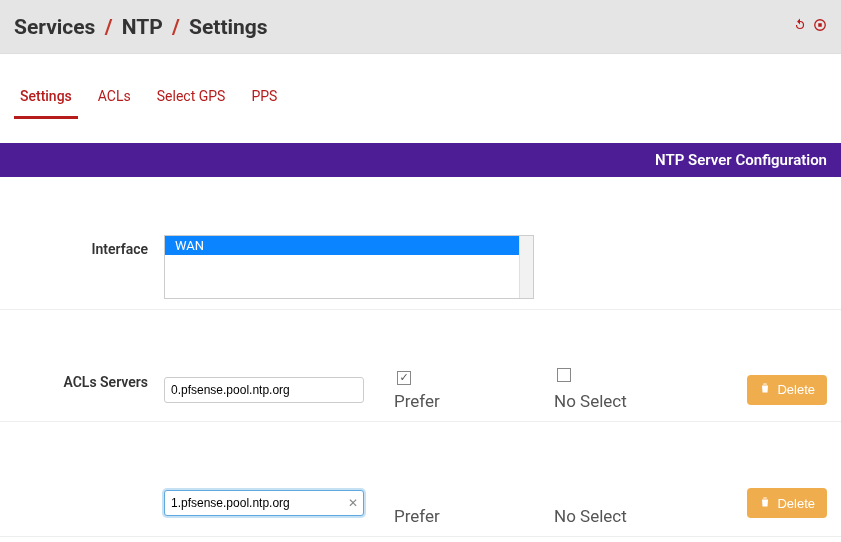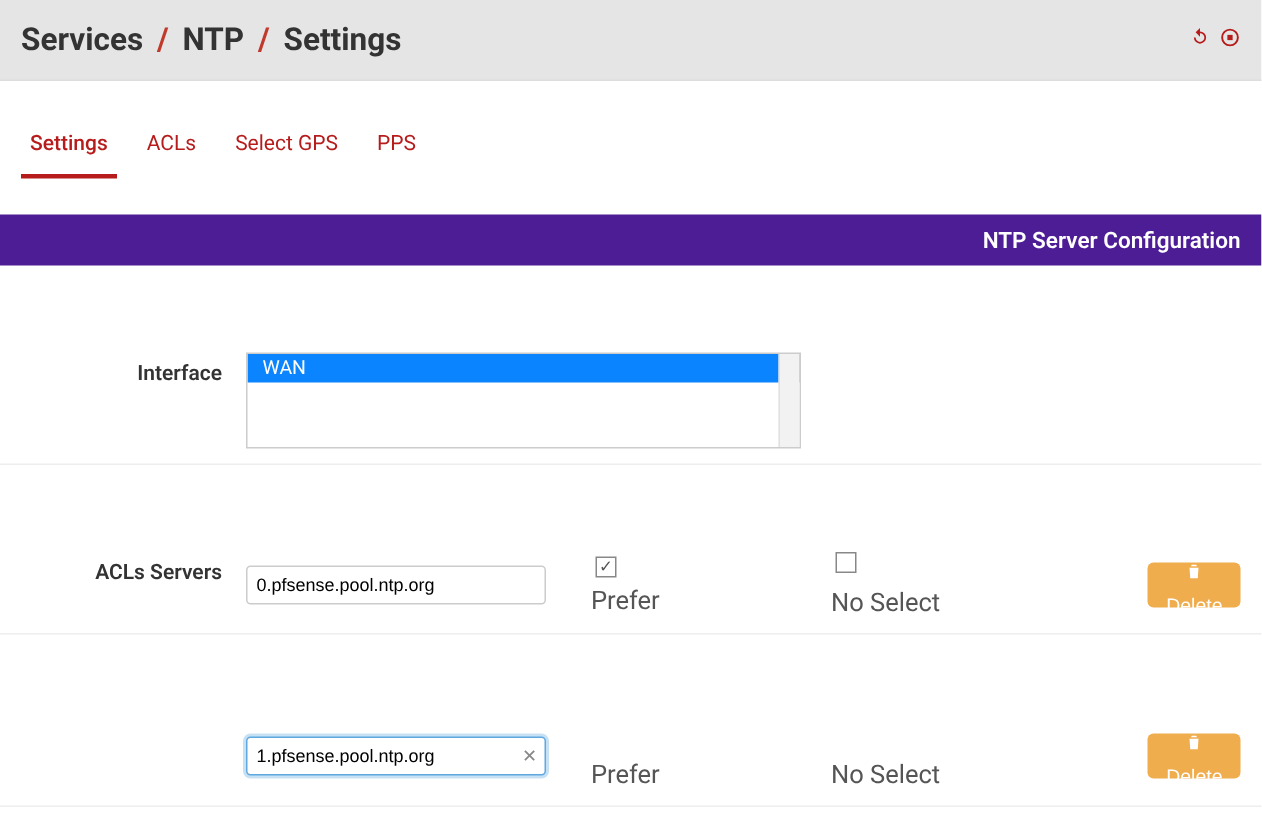--- a/index.html
+++ b/index.html
@@ -26,21 +26,21 @@
   .ts-row .col-prefer { width: 160px; }
   .ts-row .col-noselect { width: 160px; }
   .ts-row .col-delete { flex: 1; text-align: right; }
   .sub-label { color: #555; font-size: 17px; margin-top: 6px; display: block; }
   input[type="text"].server-input { width: 200px; height: 26px; border: 1px solid #ccc; border-radius: 3px; padding: 0 6px; font-size: 12px; }
   input[type="text"].server-input.focused { border-color: #5fa8e0; box-shadow: 0 0 0 2px rgba(95,168,224,.35); outline: none; }
   .server-wrap { position: relative; display: inline-block; }
   .clear-x { position: absolute; right: 6px; top: 50%; transform: translateY(-50%); color: #888; font-size: 12px; cursor: pointer; }
   .chk { width: 14px; height: 14px; border: 1px solid #888; display: inline-flex; align-items: center; justify-content: center; background: #fff; margin-left: 3px; }
   .chk.checked::after { content: "✓"; font-size: 11px; color: #555; line-height: 1; }
-  .btn { display: inline-flex; align-items: center; gap: 6px; height: 30px; padding: 0 12px; border: none; border-radius: 4px; font-size: 13px; color: #fff; cursor: pointer; flex-direction: column; }
+  .btn { display: inline-flex; align-items: center; gap: 6px; height: 30px; padding: 0 12px; border: none; border-radius: 4px; font-size: 13px; color: #fff; cursor: pointer; }
   .btn-del { background: #f0ad4e; }
   .btn-add { background: #5cb85c; }
   .trash svg, .plus svg { width: 12px; height: 12px; fill: #fff; }
 </style>
 </head>
 <body>
 
 <div class="header">
   <div class="breadcrumb">
     <span>Services</span>

